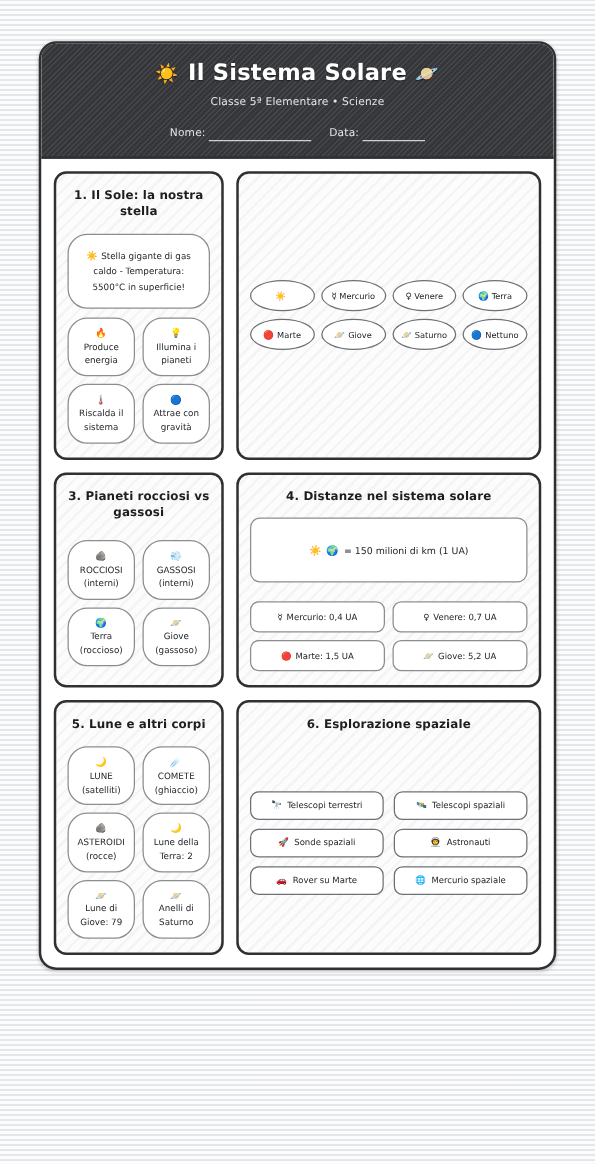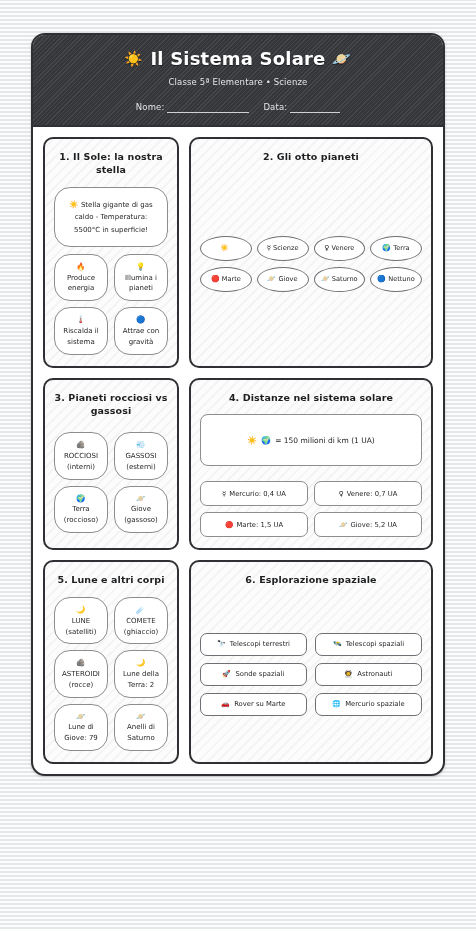--- a/index.html
+++ b/index.html
@@ -291,30 +291,29 @@
             </div>
             <div class="box">
               <span class="emo">🔵</span>
               <span>Attrae con gravità</span>
             </div>
           </div>
         </div>
       </div>
 
       <div class="section wide">
-        <div class="sec-title">2. Gli otto pianeti</div>
         <div class="sec-body">
           <div class="pill-grid">
             <div class="pill">
               <span class="emo">☀️</span>
               <span></span>
             </div>
             <div class="pill">
               <span class="emo">☿</span>
-              <span>Scienze</span>
+              <span>Mercurio</span>
             </div>
             <div class="pill">
               <span class="emo">♀</span>
               <span>Venere</span>
             </div>
             <div class="pill">
               <span class="emo">🌍</span>
               <span>Terra</span>
             </div>
             <div class="pill">
@@ -344,21 +343,21 @@
       <div class="section narrow">
         <div class="sec-title">3. Pianeti rocciosi vs gassosi</div>
         <div class="sec-body">
           <div class="grid2">
             <div class="box">
               <span class="emo">🪨</span>
               <span>ROCCIOSI (interni)</span>
             </div>
             <div class="box">
               <span class="emo">💨</span>
-              <span>GASSOSI (esterni)</span>
+              <span>GASSOSI (interni)</span>
             </div>
             <div class="box">
               <span class="emo">🌍</span>
               <span>Terra (roccioso)</span>
             </div>
             <div class="box">
               <span class="emo">🪐</span>
               <span>Giove (gassoso)</span>
             </div>
           </div>

